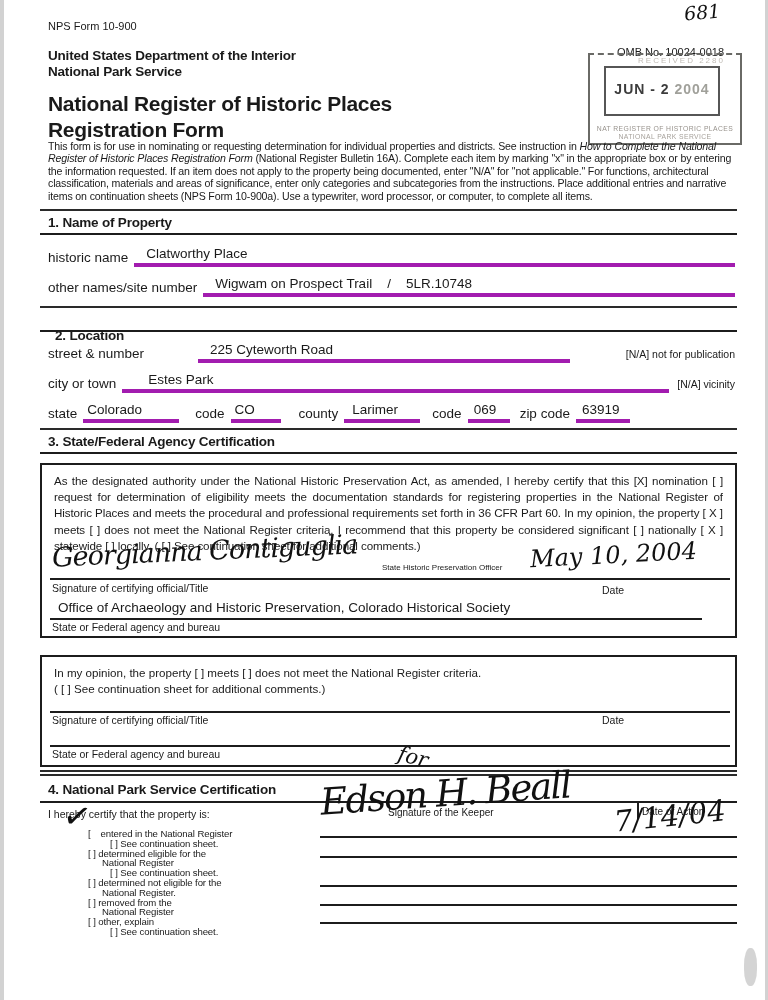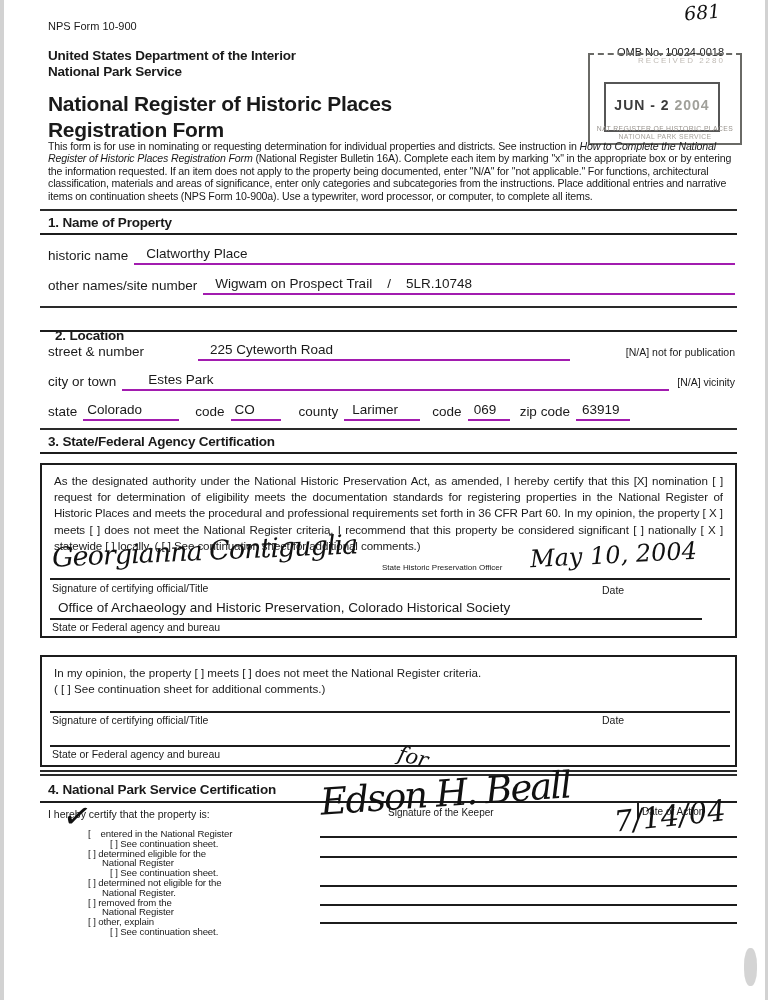--- a/index.html
+++ b/index.html
@@ -10,33 +10,33 @@
   .lblsm{font-size:10.5px;}
   .meta{font-size:11px;}
   .dept{font-size:13.5px;font-weight:bold;letter-spacing:-0.2px;}
   .title{font-size:21px;font-weight:bold;letter-spacing:-0.3px;margin-top:8px;}
   .intro{font-size:10.6px;line-height:12.4px;letter-spacing:-0.15px;text-align:left;}
   .sec-head{font-size:13.5px;font-weight:bold;letter-spacing:-0.2px;}
   .rule{position:absolute;height:2px;background:#1c1c1c;}
   .thinrule{position:absolute;height:1.5px;background:#2a2a2a;}
   .frow{position:absolute;display:flex;align-items:flex-end;font-size:13.5px;}
   .frow .lbl{white-space:nowrap;padding:0 6px 2px 0;}
-  .fv{border-bottom:2px solid #a21caf;padding:0 0 2px 12px;white-space:pre;}
+  .fv{border-bottom:4px solid #a21caf;padding:0 0 2px 12px;white-space:pre;}
   .grow{flex:1;}
   .sidelab{font-size:10.5px;white-space:nowrap;padding:0 0 3px 8px;}
   .certbox{position:absolute;border:2px solid #1c1c1c;background:#fff;}
   .box-para{position:absolute;left:12px;right:12px;top:8px;font-size:11.6px;line-height:16.2px;
             text-align:justify;letter-spacing:-0.1px;}
   .hand{font-family:"DejaVu Serif",serif;font-style:italic;color:#111;}
   .ckline{font-size:9.6px;line-height:9.8px;white-space:nowrap;letter-spacing:-0.1px;}
   .ind1{padding-left:14px;}
   .ind2{padding-left:22px;}
   .stamp{position:absolute;left:588px;top:53px;width:150px;height:88px;
          border:2px solid #6a6a66;border-top-style:dashed;}
-  .stamp-inner{position:absolute;left:14px;top:27px;width:112px;height:46px;
+  .stamp-inner{position:absolute;left:14px;top:11px;width:112px;height:46px;
          border:2px solid #565656;text-align:center;}
   .stamp-date{font-size:14px;font-weight:bold;color:#3c3c3c;letter-spacing:1px;padding-top:13px;}
   .stamp-year{color:#a0a09a;}
   .stamp-foot{position:absolute;left:0;right:0;text-align:center;font-size:6.8px;
          color:#97928c;letter-spacing:0.4px;white-space:nowrap;}
   .edge{position:absolute;top:0;bottom:0;width:4px;background:#d2d2d2;}
 </style>
 </head>
 <body>
 

